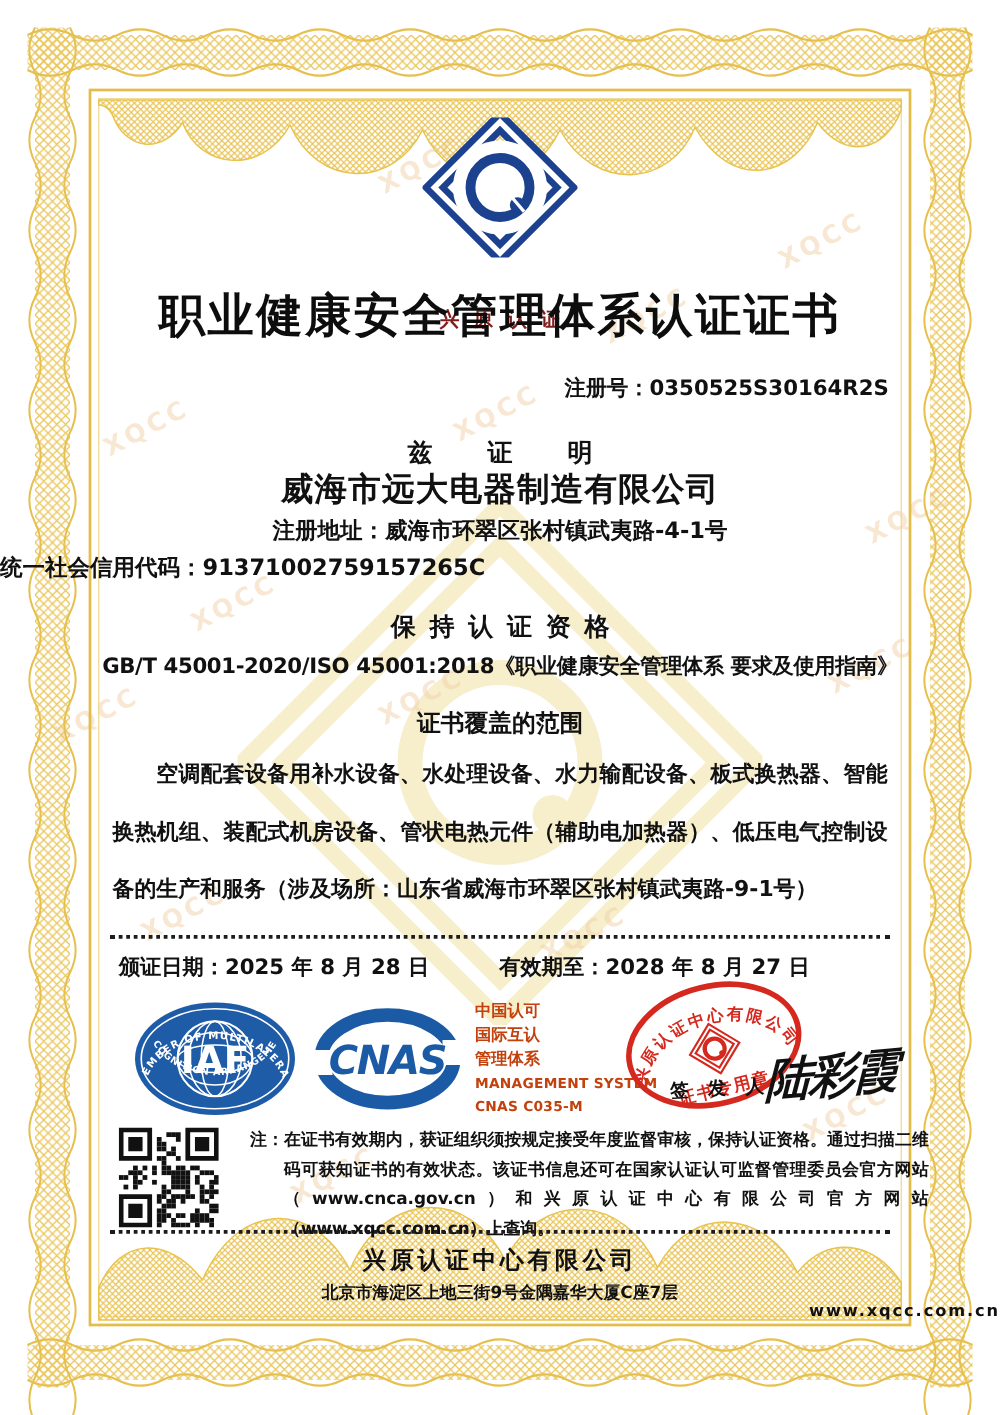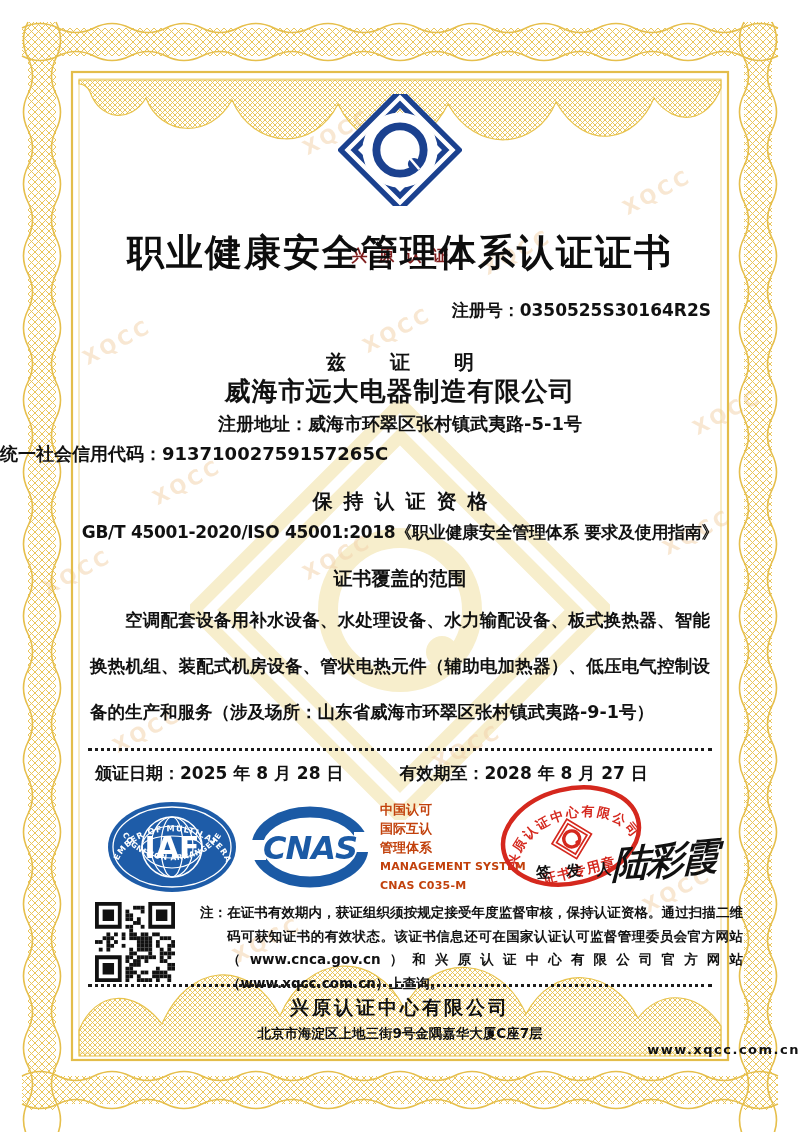--- a/index.html
+++ b/index.html
@@ -106,21 +106,21 @@
   <div class="abs content logo-caption">兴原认证</div>
 
   <div class="abs content cert-title">职业健康安全管理体系认证证书</div>
 
   <div class="abs content reg-line">
     <span>注册号：</span><span>0350525S30164R2S</span>
   </div>
 
   <div class="abs content company">威海市远大电器制造有限公司</div>
   <div class="abs content hereby">兹证明</div>
-  <div class="abs content addr">注册地址：威海市环翠区张村镇武夷路-5-1号</div>
+  <div class="abs content addr">注册地址：威海市环翠区张村镇武夷路-4-1号</div>
   <div class="abs content credit">统一社会信用代码：91371002759157265C</div>
   <div class="abs content conform">保持认证资格</div>
   <div class="abs content standard">GB/T 45001-2020/ISO 45001:2018《职业健康安全管理体系 要求及使用指南》</div>
   <div class="abs content scope-head">证书覆盖的范围</div>
   <div class="abs content scope-text">空调配套设备用补水设备、水处理设备、水力输配设备、板式换热器、智能换热机组、装配式机房设备、管状电热元件（辅助电加热器）、低压电气控制设备的生产和服务（涉及场所：山东省威海市环翠区张村镇武夷路-9-1号）</div>
 
   <div class="abs content dotline" style="top:748px;"></div>
 
   <div class="abs content dates">
     <span>颁证日期：2025 年 8 月 28 日</span>

